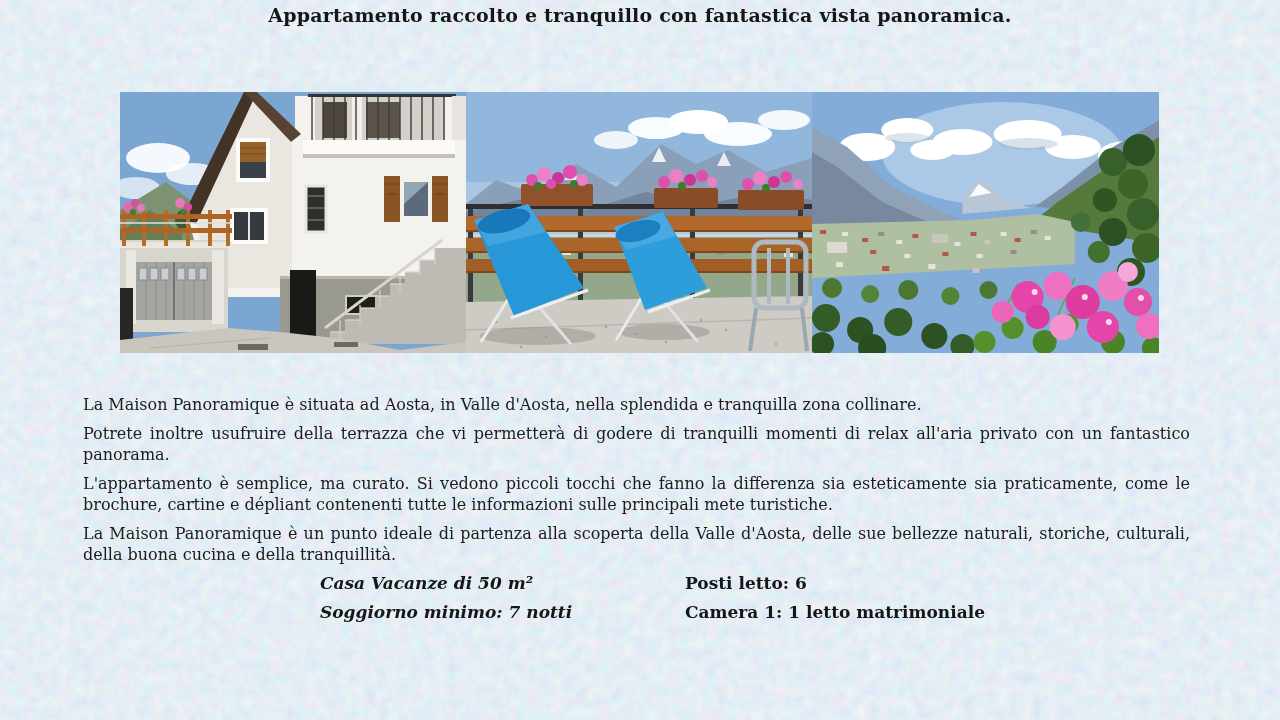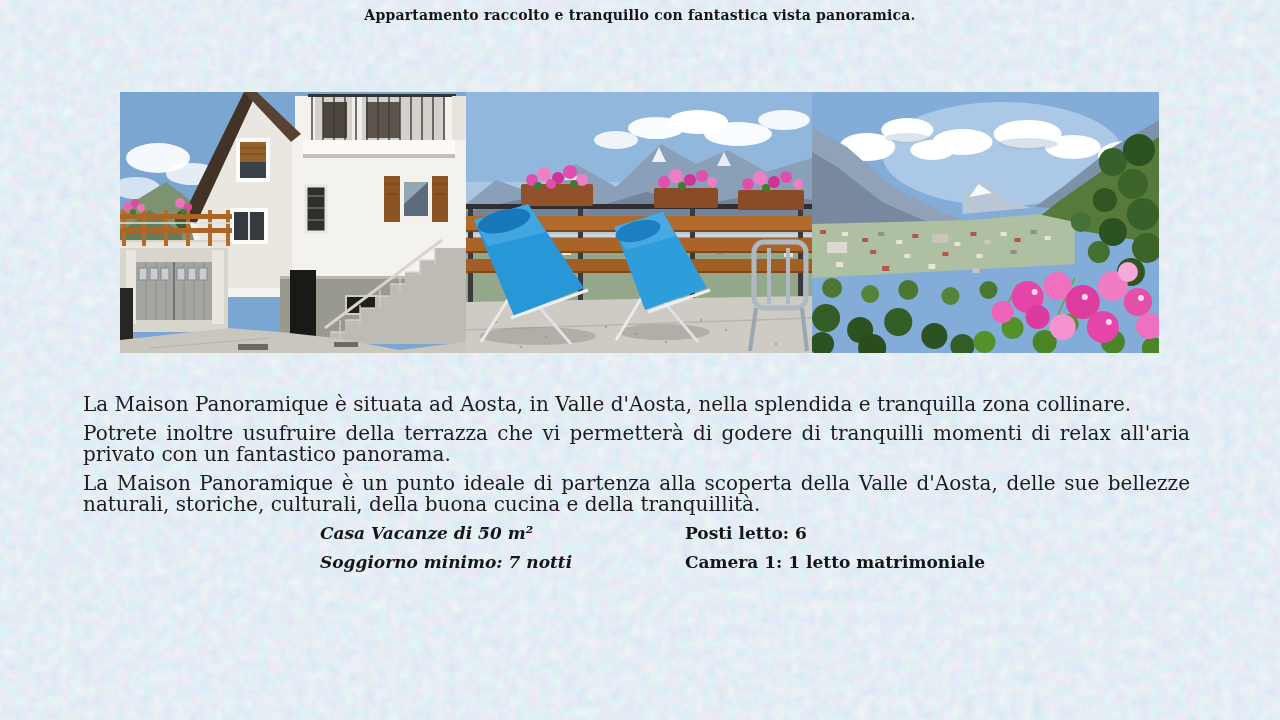--- a/index.html
+++ b/index.html
@@ -7,38 +7,38 @@
   body {
     width: 1280px; height: 720px; overflow: hidden; position: relative;
     font-family: "DejaVu Serif", "Liberation Serif", serif;
     color: #1c1c1c; background: #c9dbea;
   }
   .bg-texture { position: fixed; top: 0; left: 0; z-index: 0; pointer-events: none; }
   .page { position: relative; z-index: 1; width: 1280px; }
 
   h1.title {
     margin: 0; padding-top: 4px;
-    font-size: 14px; line-height: 22px; font-weight: bold;
+    font-size: 19px; line-height: 22px; font-weight: bold;
     text-align: center; color: #161616; letter-spacing: 0.2px;
   }
 
   .gallery {
     display: flex; width: 1039px; height: 261px;
     margin: 66px 0 0 120px;
   }
   .gallery figure { margin: 0; padding: 0; height: 261px; overflow: hidden; }
   .gallery figure.w1 { width: 346px; }
   .gallery figure.w2 { width: 346px; }
   .gallery figure.w3 { width: 347px; }
   .gallery svg { display: block; width: 100%; height: 100%; }
 
   .description { width: 1107px; margin: 41px 0 0 83px; }
   .description p {
     margin: 0 0 8px 0;
-    font-size: 20px; line-height: 21px;
+    font-size: 16px; line-height: 21px;
     text-align: justify; color: #1c1c1c;
   }
 
   .facts {
     margin: 4px 0 0 320px;
     font-weight: bold; font-size: 17px; line-height: 21px; color: #161616;
   }
   .fact-row { display: flex; margin-bottom: 8px; }
   .fact-left { width: 365px; font-style: italic; }
 </style>
@@ -422,20 +422,21 @@
           <circle cx="296" cy="230" r="3" fill="#fbd7ee"></circle>
             <circle cx="328" cy="206" r="3" fill="#fbd7ee"></circle>
         </g>
       </svg>
     </figure>
   </div>
 
   <div class="description">
     <p>La Maison Panoramique è situata ad Aosta, in Valle d'Aosta, nella splendida e tranquilla zona collinare.</p>
     <p>Potrete inoltre usufruire della terrazza che vi permetterà di godere di tranquilli momenti di relax all'aria privato con un fantastico panorama.</p>
+    <p>L'appartamento è semplice, ma curato. Si vedono piccoli tocchi che fanno la differenza sia esteticamente sia praticamente, come le brochure, cartine e dépliant contenenti tutte le informazioni sulle principali mete turistiche.</p>
     <p>La Maison Panoramique è un punto ideale di partenza alla scoperta della Valle d'Aosta, delle sue bellezze naturali, storiche, culturali, della buona cucina e della tranquillità.</p>
   </div>
 
   <div class="facts">
     <div class="fact-row">
       <div class="fact-left">Casa Vacanze di 50 m²</div>
       <div class="fact-right">Posti letto: 6</div>
     </div>
     <div class="fact-row">
       <div class="fact-left">Soggiorno minimo: 7 notti</div>

